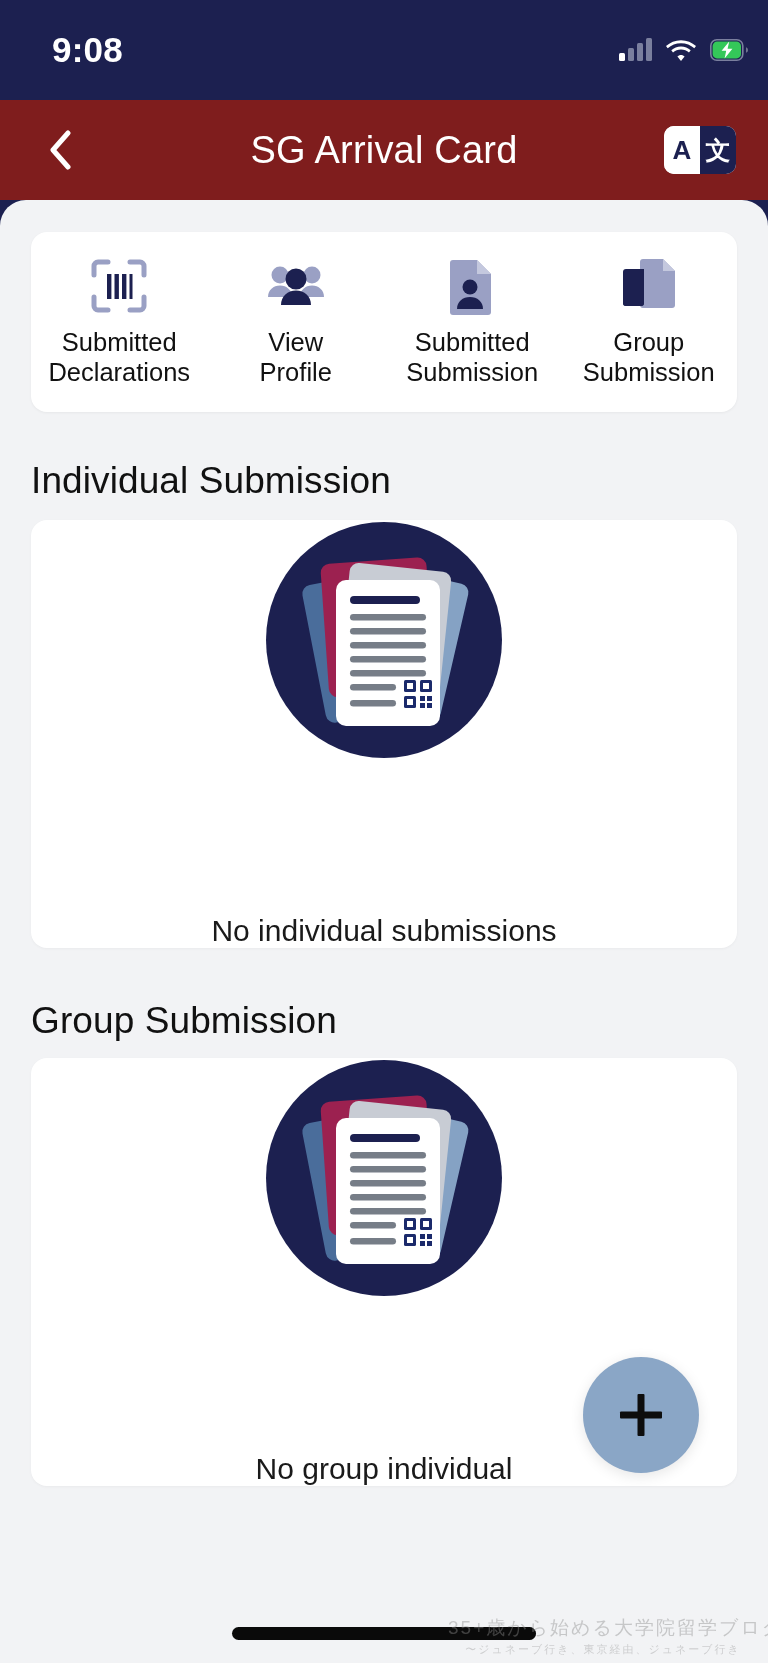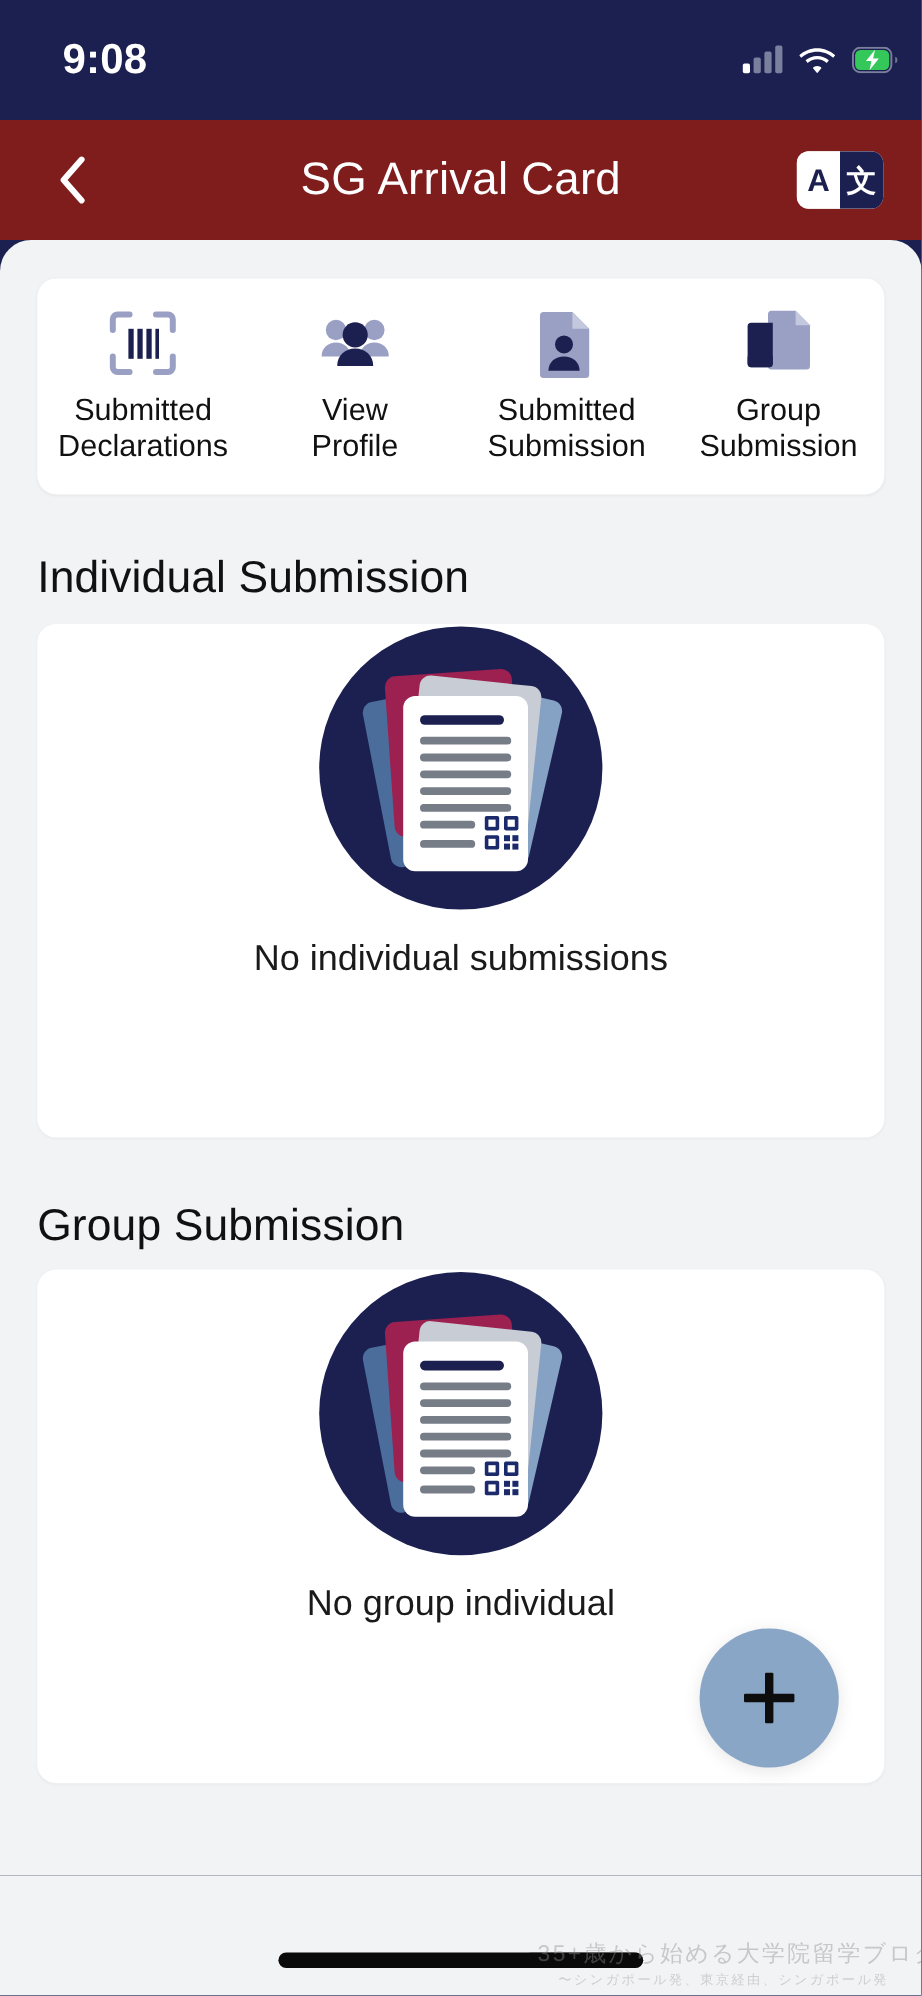--- a/index.html
+++ b/index.html
@@ -172,21 +172,21 @@
   }
   .empty-card {
     position: absolute;
     left: 31px;
     width: 706px;
     background: #ffffff;
     border-radius: 16px;
     display: flex;
     flex-direction: column;
     align-items: center;
-    justify-content: flex-start;
+    justify-content: space-between;
     box-shadow: 0 1px 3px rgba(0,0,0,0.04);
   }
   .empty-illus { width: 240px; height: 240px; }
   .empty-text {
     margin-top: 22px;
     font-size: 30px;
     color: #1a1a1a;
     text-align: center;
   }
 
@@ -455,17 +455,17 @@
         <rect x="3" y="20.5" width="42" height="7" rx="1" fill="#0d0d0d"></rect>
       </svg>
     </div>
   </div>
 
   <div class="home-area">
     <div class="home-indicator-dim"></div>
     <div class="home-indicator"></div>
     <div class="watermark">
       <div class="watermark-main">35+歳から始める大学院留学ブログ</div>
-      <div class="watermark-sub">〜シンガポール発、東京経由、シンガポール発</div>
+      <div class="watermark-sub">〜ジュネーブ行き、東京経由、ジュネーブ行き</div>
     </div>
   </div>
 
 </div>
 
 </body></html>

